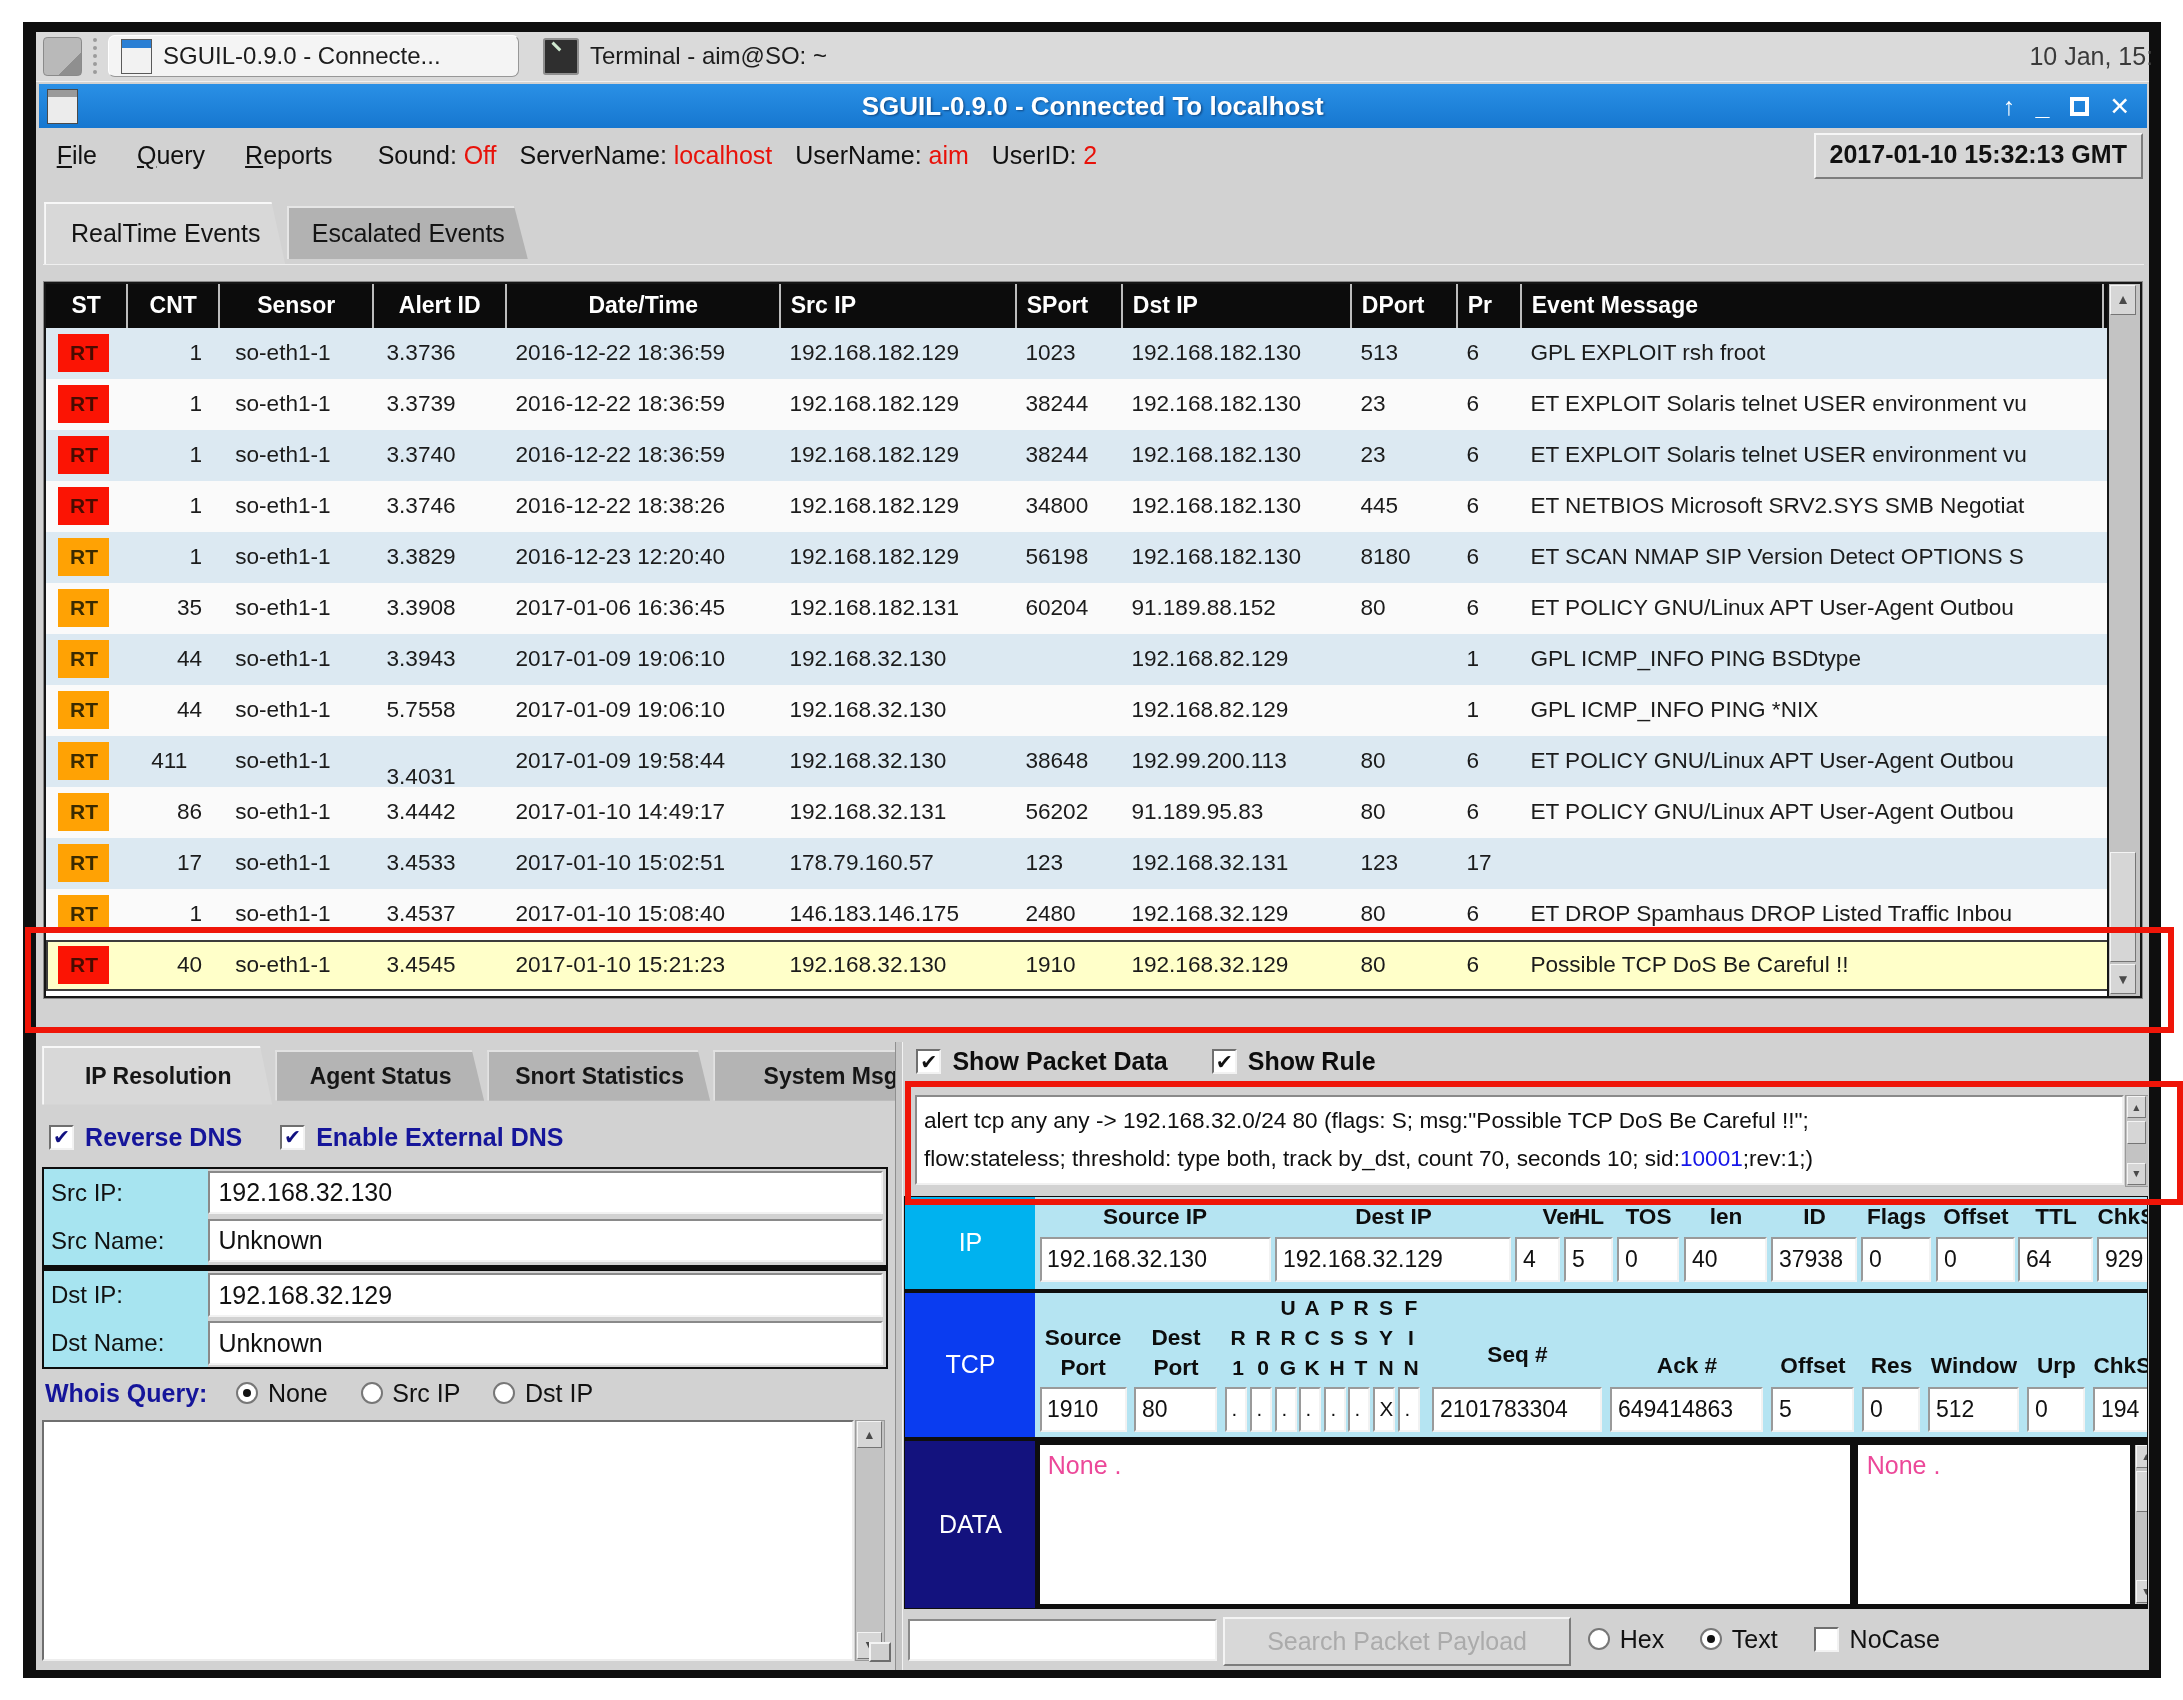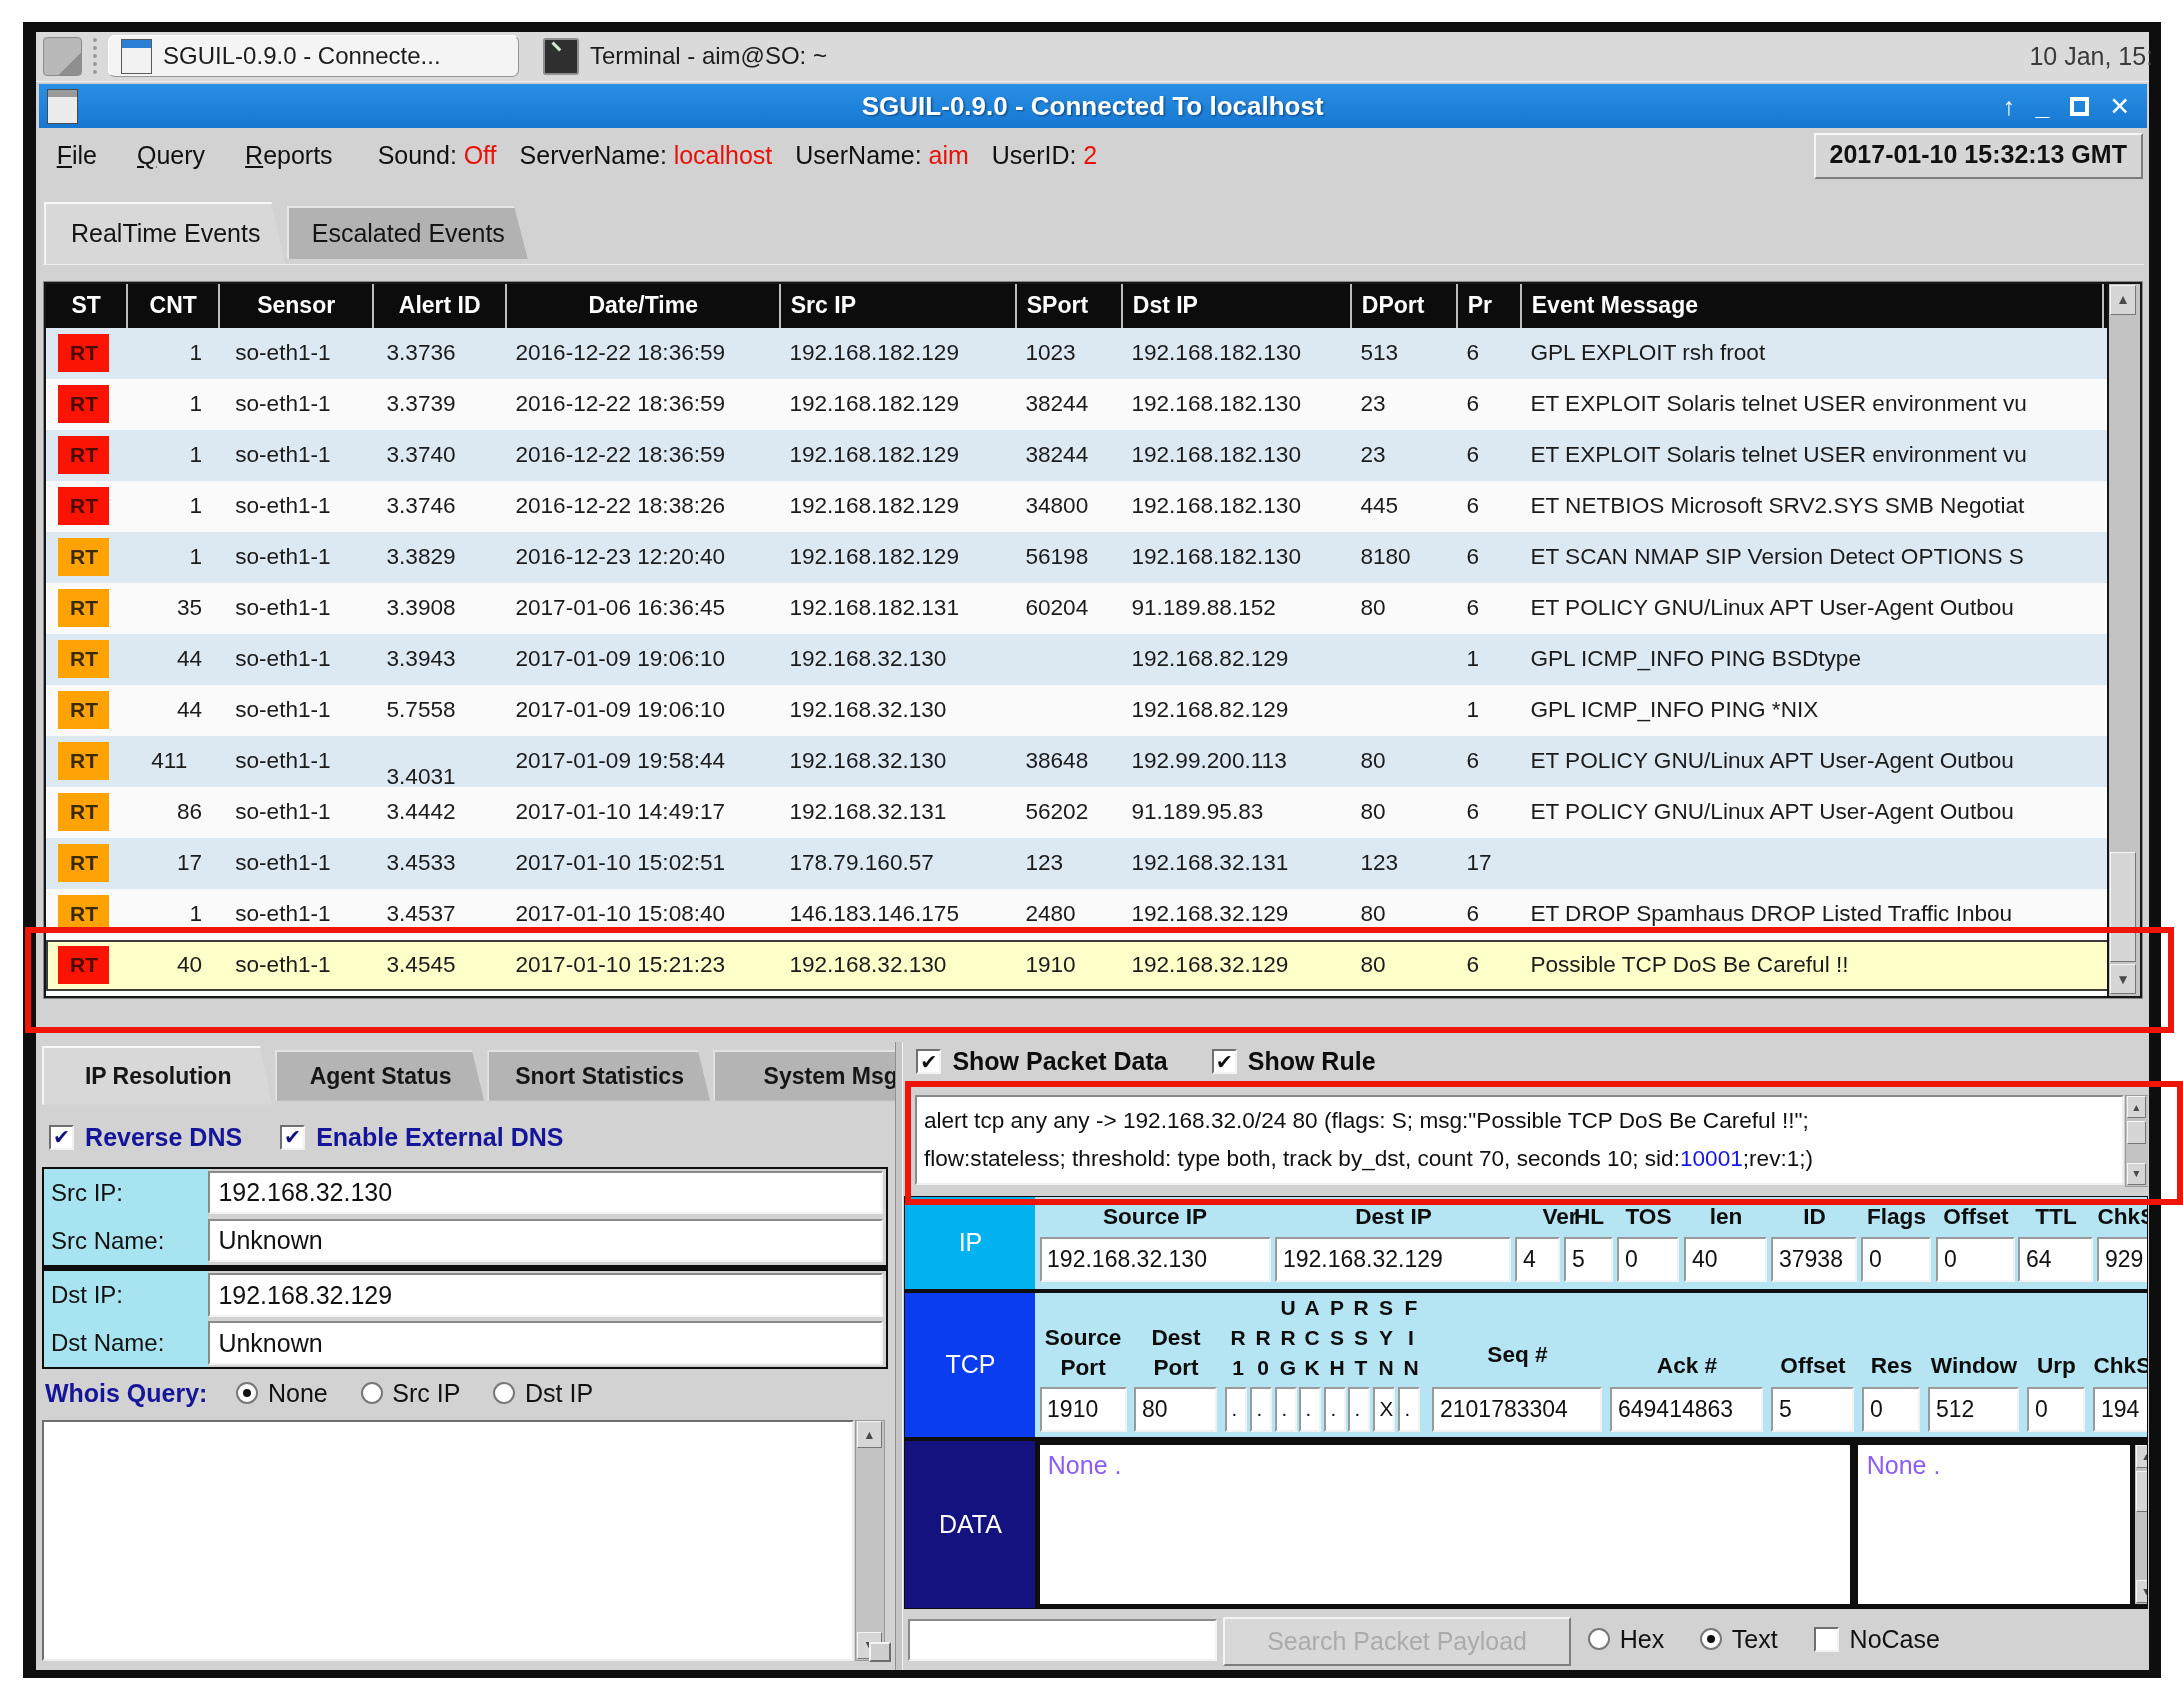--- a/index.html
+++ b/index.html
@@ -106,21 +106,21 @@
   .rule-scroll{left:1221px;top:53px;width:23px;height:90px;border:0.7px solid #9a9a9a}
 
   .pk-tablewrap{position:absolute;left:0;top:154px;width:1244px;height:413px;background:#0e0e0e}
   .sec{position:absolute;left:1.4px;width:1242px;background:#b5e4f2;overflow:hidden}
   .sec-label{position:absolute;left:0;top:0;bottom:0;width:130px;color:#fff;display:flex;align-items:center;justify-content:center;font-size:25px}
   .sec-content{position:absolute;left:130px;top:0;right:0;bottom:0}
   .phead{position:absolute;font-size:22.6px;font-weight:600;color:#0d0d0d;text-align:center;overflow:hidden;white-space:nowrap}
   .pcell{position:absolute;background:#fff;border:2.1px solid;border-color:#9a9a9a #f2f2f2 #f2f2f2 #9a9a9a;box-sizing:border-box;display:flex;align-items:center;padding-left:5.5px;font-size:23px;overflow:hidden;white-space:nowrap}
   .flagcol{position:absolute;top:0;width:25px;text-align:center;font-size:21px;font-weight:600;line-height:30px;color:#0d0d0d}
 
-  .data-box{position:absolute;background:#fff;font-size:25px;color:#8b5cf6;padding:6.8px 0 0 8.2px;box-sizing:border-box}
+  .data-box{position:absolute;background:#fff;font-size:25px;color:#ec4899;padding:6.8px 0 0 8.2px;box-sizing:border-box}
   .pk-search{position:absolute;left:0;top:575px;width:1244px;height:49px;background:#d2d2d2}
   .search-input{position:absolute;left:4.1px;top:2.7px;width:309px;height:42px;background:#fff;border:2.1px solid;border-color:#8a8a8a #f2f2f2 #f2f2f2 #8a8a8a;box-sizing:border-box;font-size:23px;padding:0 6.8px;font-family:inherit}
   .search-btn{position:absolute;left:319px;top:0;width:348px;height:49px;background:#d8d8d8;border:2.1px solid;border-color:#f4f4f4 #7d7d7d #7d7d7d #f4f4f4;box-sizing:border-box;color:#ababab;font-size:25px;display:flex;align-items:center;justify-content:center}
 </style>
 </head>
 <body>
 
 <div class="stage">
   <div class="frame"></div>
   <div class="desk">

